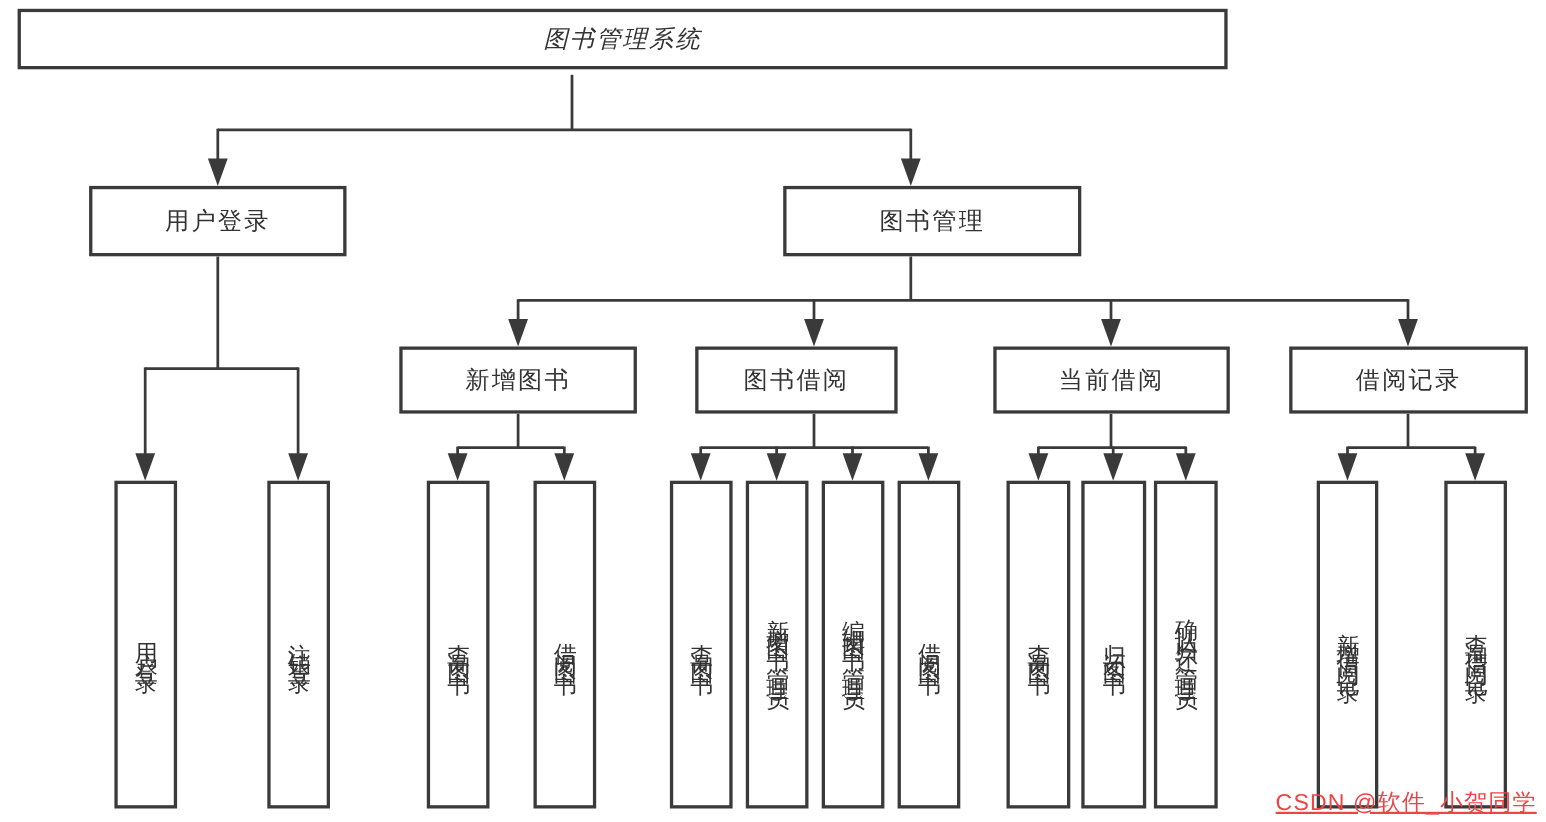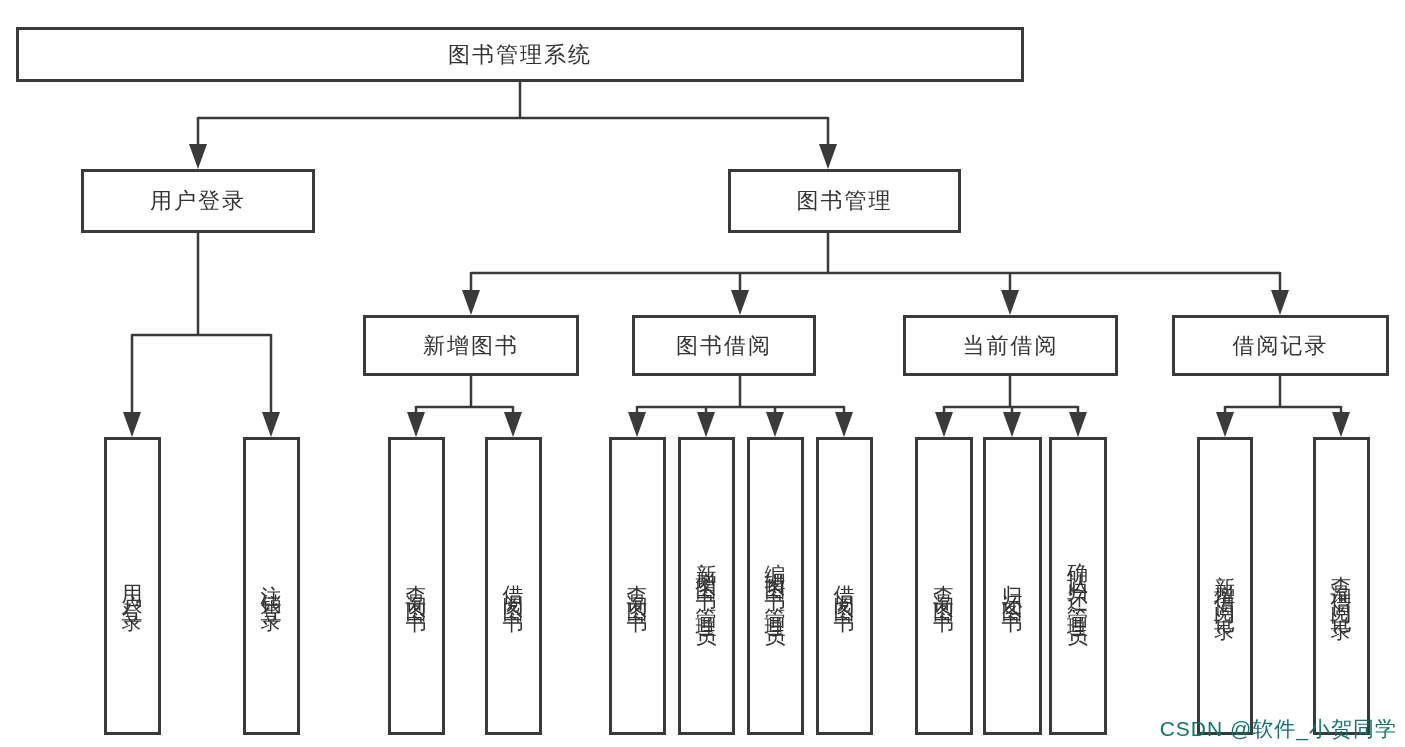--- a/index.html
+++ b/index.html
@@ -39,23 +39,24 @@
     font-size: 21px;
     line-height: 1;
     letter-spacing: 9px;
     white-space: nowrap;
   }
   .watermark {
     position: absolute;
     right: 8px;
     bottom: 4px;
     font-size: 21px;
-    color: #0f766e;
+    color: #ef4444;
     letter-spacing: 1px;
     white-space: nowrap;
+    text-decoration: underline;
   }
 </style>
 </head>
 <body>
 
 <div class="stage">
 
   <svg class="connectors" viewBox="0 0 1405 747" xmlns="http://www.w3.org/2000/svg">
 
     <g>
@@ -125,28 +126,28 @@
     <g>
       <line x1="1280" y1="376" x2="1280" y2="407"></line>
       <line x1="1225" y1="407" x2="1341" y2="407"></line>
       <line x1="1225" y1="406" x2="1225" y2="416"></line>
       <polygon points="1216,412 1234,412 1225,437"></polygon>
       <line x1="1341" y1="406" x2="1341" y2="416"></line>
       <polygon points="1332,412 1350,412 1341,437"></polygon>
     </g>
   </svg>
 
-  <div class="box" style="left:16px; top:27px; width:1008px; height:55px;">
+  <div class="box" style="left:16px; top:8px; width:1100px; height:55px;font-style:italic;">
     <span class="h-label">图书管理系统</span>
   </div>
 
   <div class="box" style="left:81px; top:169px; width:234px; height:64px;">
     <span class="h-label">用户登录</span>
   </div>
-  <div class="box" style="left:712px; top:169px; width:233px; height:64px;margin-left:16px;">
+  <div class="box" style="left:712px; top:169px; width:271px; height:64px;">
     <span class="h-label">图书管理</span>
   </div>
 
   <div class="box" style="left:363px; top:315px; width:216px; height:61px;">
     <span class="h-label">新增图书</span>
   </div>
   <div class="box" style="left:632px; top:315px; width:184px; height:61px;">
     <span class="h-label">图书借阅</span>
   </div>
   <div class="box" style="left:1172px; top:315px; width:217px; height:61px;">

